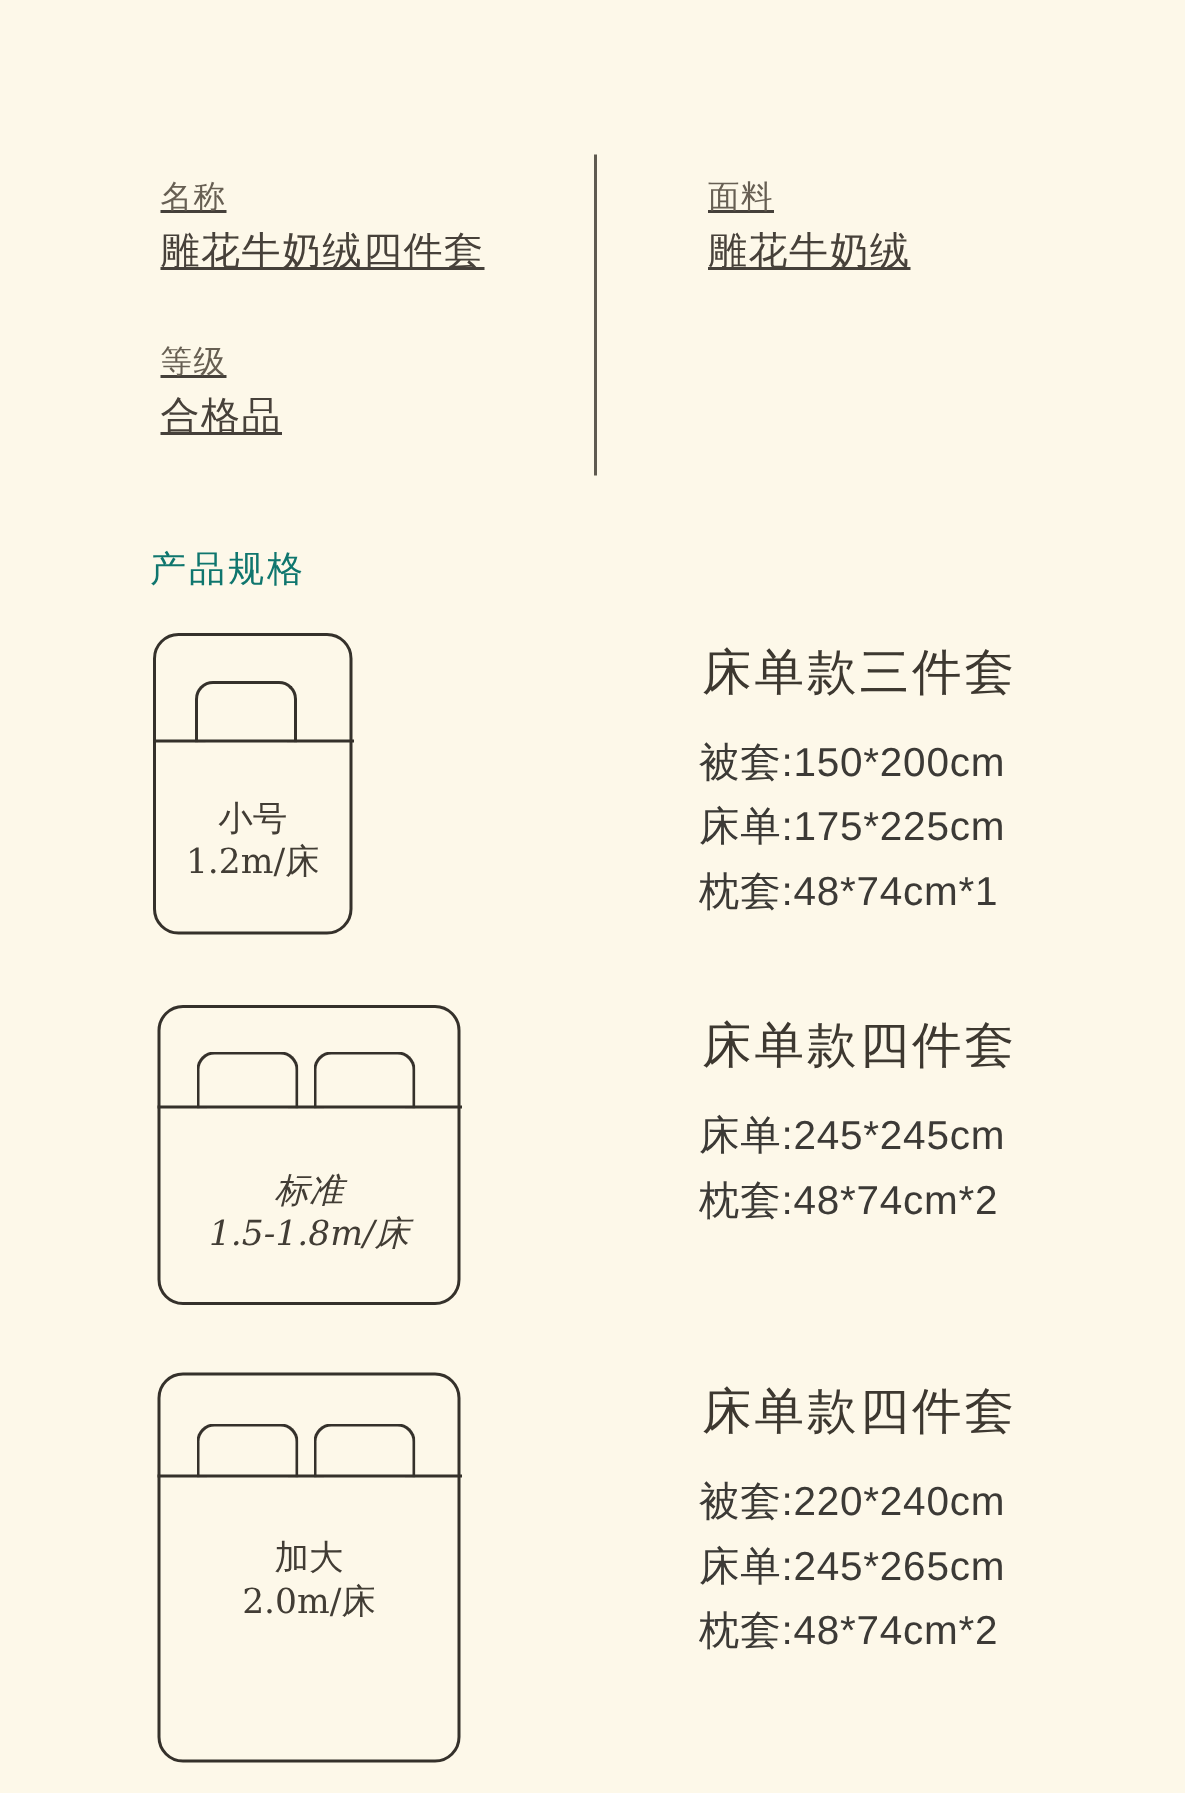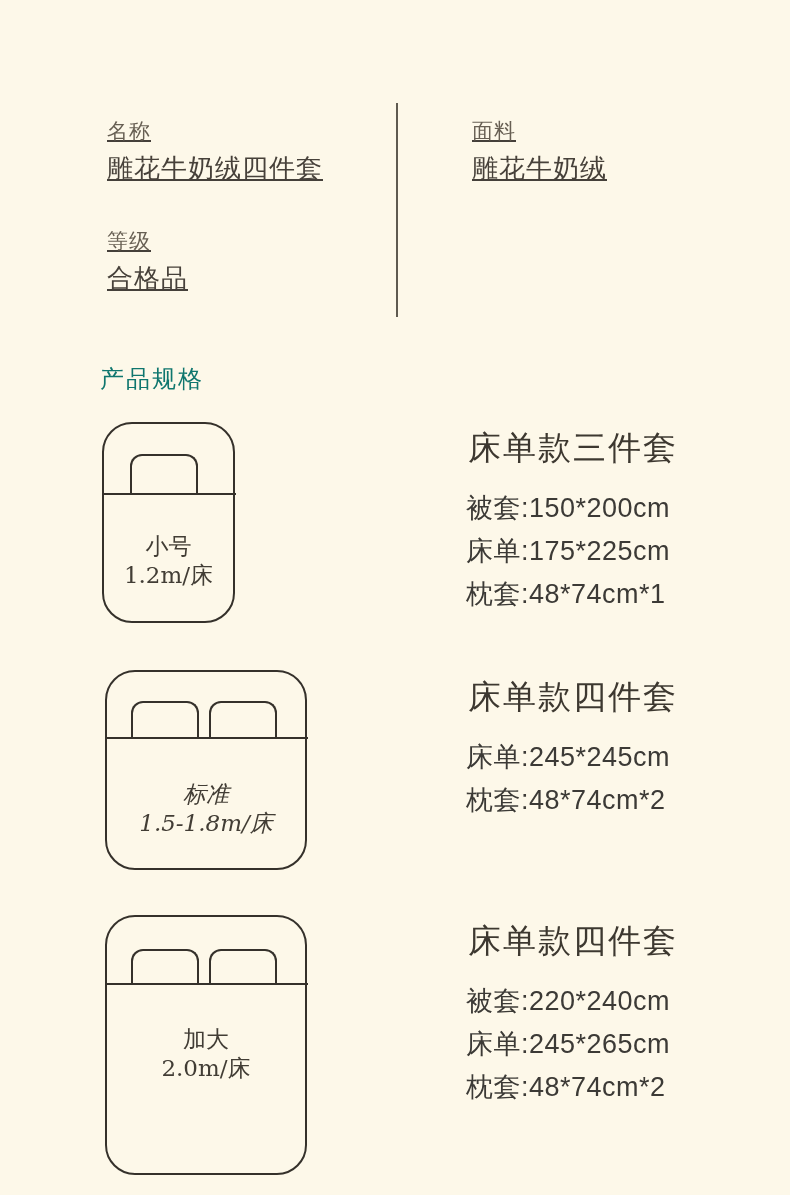--- a/index.html
+++ b/index.html
@@ -30,21 +30,21 @@
   }
   
   .section-title{
     position:absolute;left:100px;top:363px;
     font-size:24px;color:#0f766e;letter-spacing:2px;
   }
   
   .bed{
     position:absolute;
     border:2.5px solid #35312b;
-    border-radius:30px;
+    border-radius:17px;
     box-sizing:border-box;
   }
   .bed-small{left:102px;top:422px;width:133px;height:201px;}
   .bed-standard{left:105px;top:670px;width:202px;height:200px;font-style:italic;}
   .bed-large{left:105px;top:915px;width:202px;height:260px;}
   .pillow{
     position:absolute;
     border:2.5px solid #35312b;
     border-bottom:none;
     border-radius:12px 12px 0 0;

